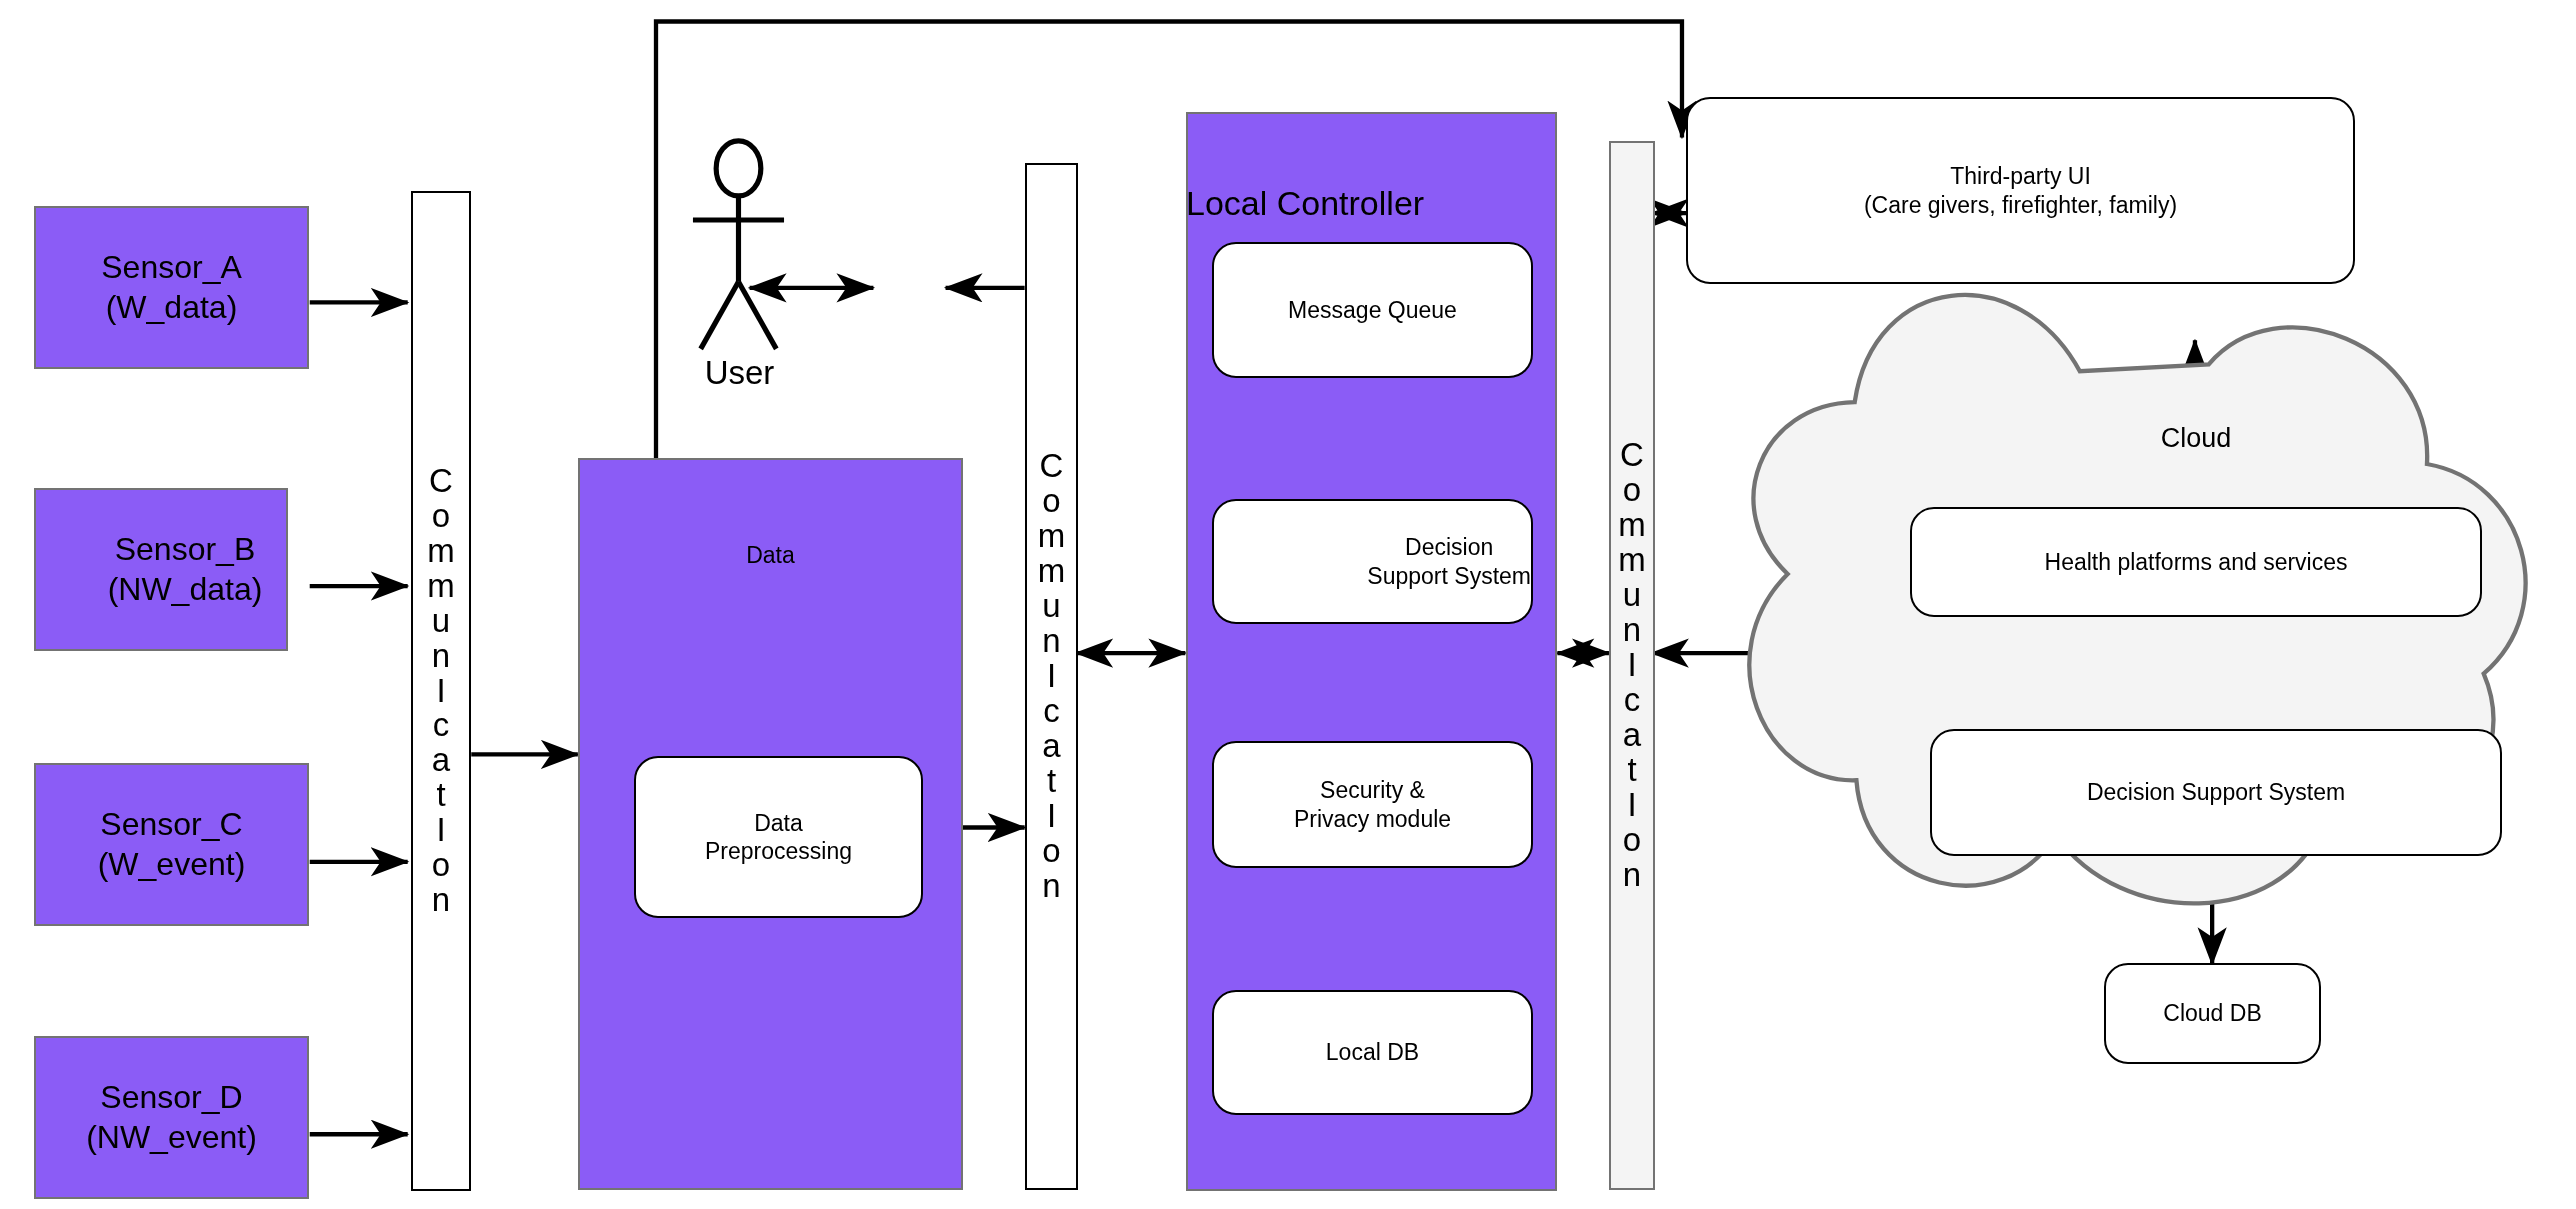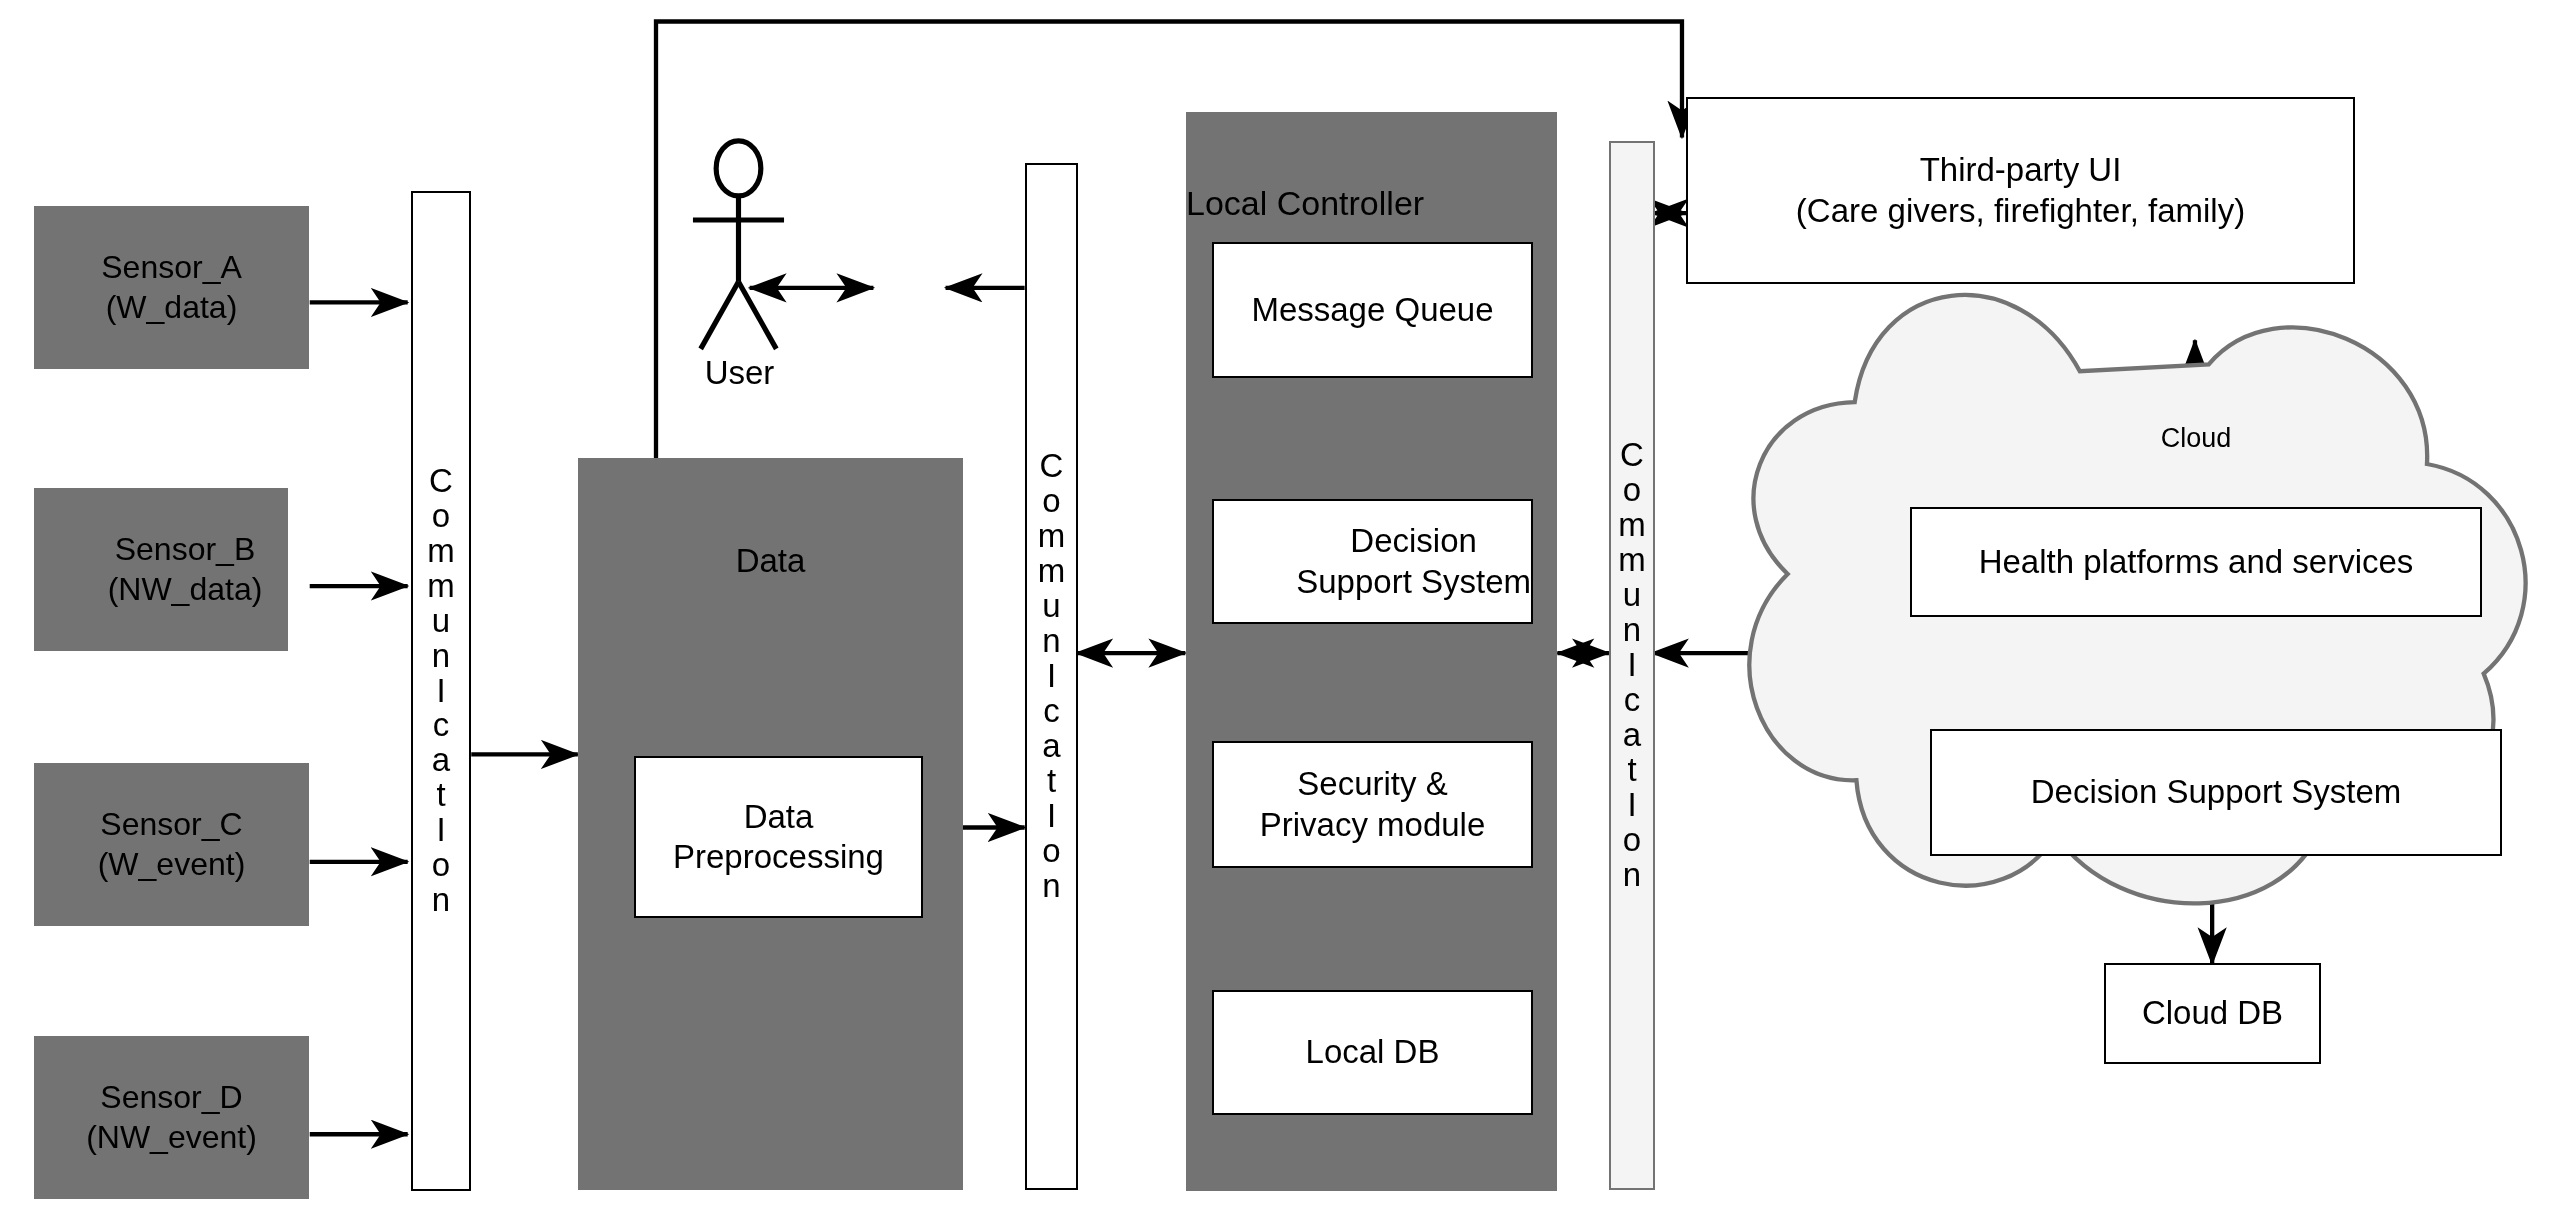--- a/index.html
+++ b/index.html
@@ -27,21 +27,21 @@
     box-sizing: border-box;
     display: flex;
     align-items: center;
     justify-content: center;
     text-align: center;
     line-height: 1.22;
     color: #000000;
   }
   
   .shaded {
-    background: #737373;
+    background: #8b5cf6;
     border: 2.6px solid #737373;
   }
   
   .plain {
     background: #ffffff;
     border: 2.6px solid #000000;
   }
   
   .commbar {
     position: absolute;
@@ -63,21 +63,21 @@
     position: absolute;
     color: #000000;
     white-space: nowrap;
   }
   .cloudlabel {
     position: absolute;
     color: #000000;
     white-space: nowrap;
   }
   .fs-sensor  { font-size: 32px; }
-  .fs-node    { font-size: 33px; }
+  .fs-node    { font-size: 23px; border-radius: 24px; }
   .fs-comm    { font-size: 33px; }
   .fs-ui      { font-size: 34px; }
   .fs-user    { font-size: 33px; }
   .fs-title   { font-size: 34px; }
   .fs-cloud   { font-size: 27px; }
 </style>
 </head>
 <body>
 
 <div id="canvas">

